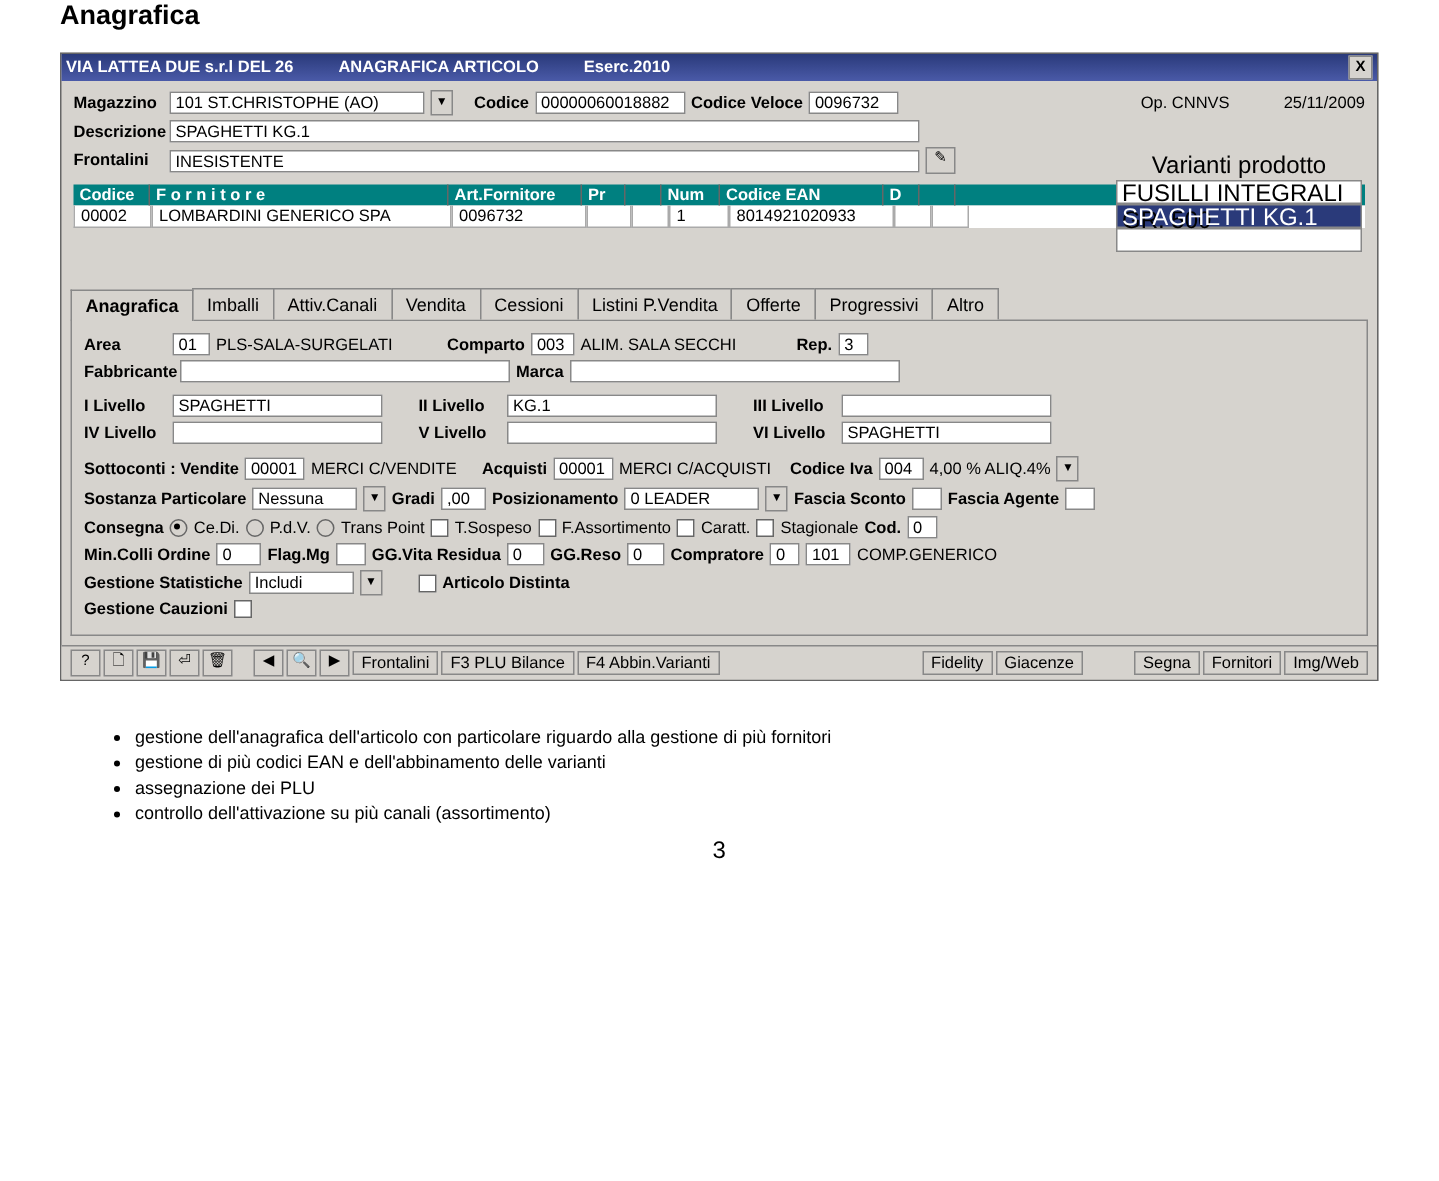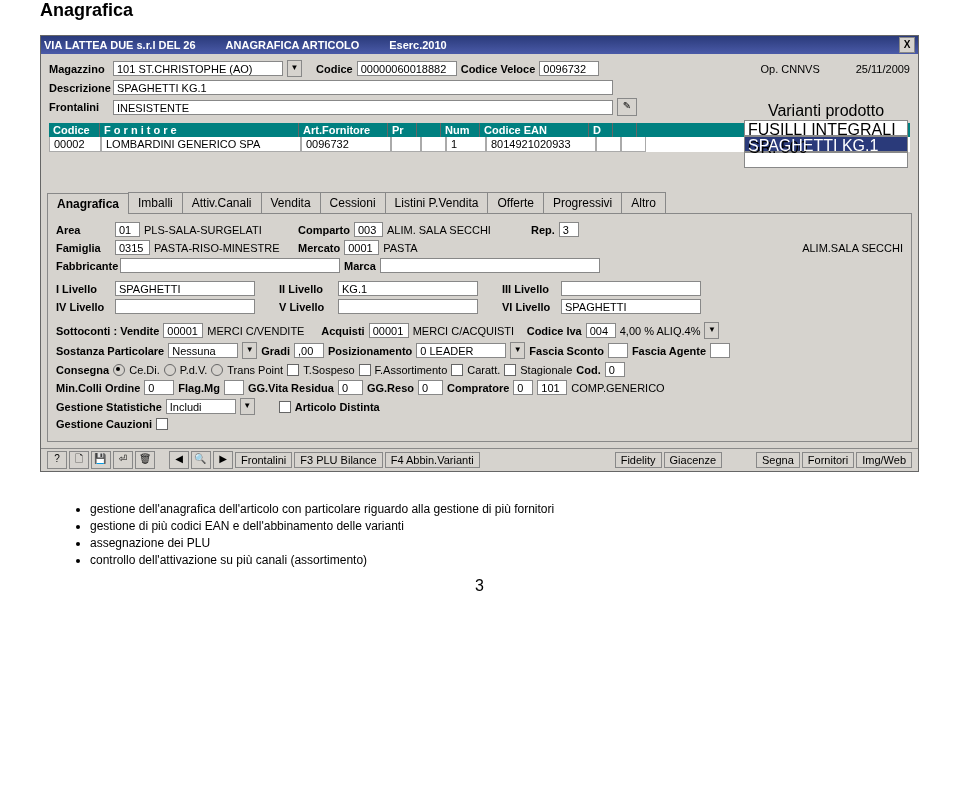--- a/index.html
+++ b/index.html
@@ -129,29 +129,20 @@
    <span class="lbl" style="width:55px">Area</span>
    <span class="fld" style="width:25px">01</span>
    <span style="width:150px">PLS-SALA-SURGELATI</span>
    <span class="lbl">Comparto</span>
    <span class="fld" style="width:29px">003</span>
    <span style="width:140px">ALIM. SALA SECCHI</span>
    <span class="lbl">Rep.</span>
    <span class="fld" style="width:20px">3</span>
   </div>
   <div class="row">
-   <span class="lbl" style="width:55px">Famiglia</span>
-   <span class="fld" style="width:35px">0315</span>
-   <span style="width:140px">PASTA-RISO-MINESTRE</span>
-   <span class="lbl">Mercato</span>
-   <span class="fld" style="width:35px">0001</span>
-   <span style="width:130px">PASTA</span>
-   <span style="margin-left:auto">ALIM.SALA SECCHI</span>
-  </div>
-  <div class="row">
    <span class="lbl" style="width:60px">Fabbricante</span>
    <span class="fld" style="width:220px"></span>
    <span class="lbl">Marca</span>
    <span class="fld" style="width:220px"></span>
   </div>
   <div class="row" style="margin-top:8px">
    <span class="lbl" style="width:55px">I Livello</span>
    <span class="fld" style="width:140px">SPAGHETTI</span>
    <span class="lbl" style="width:55px;margin-left:20px">II Livello</span>
    <span class="fld" style="width:140px">KG.1</span>

